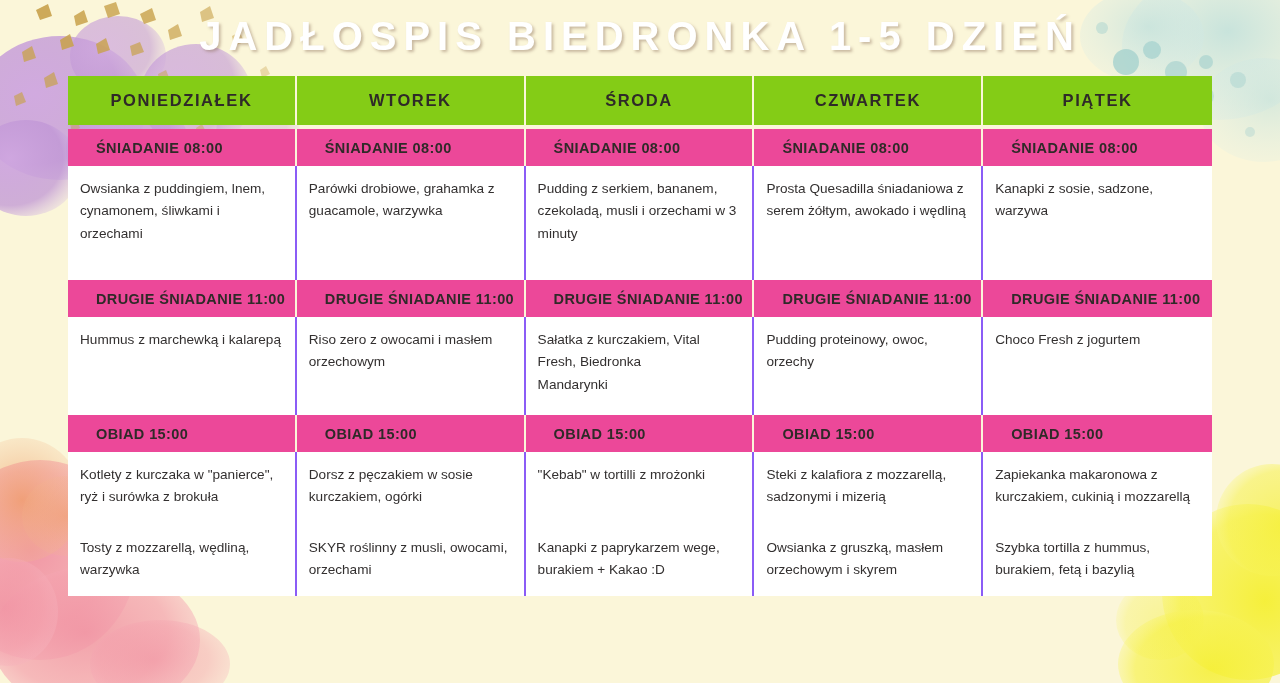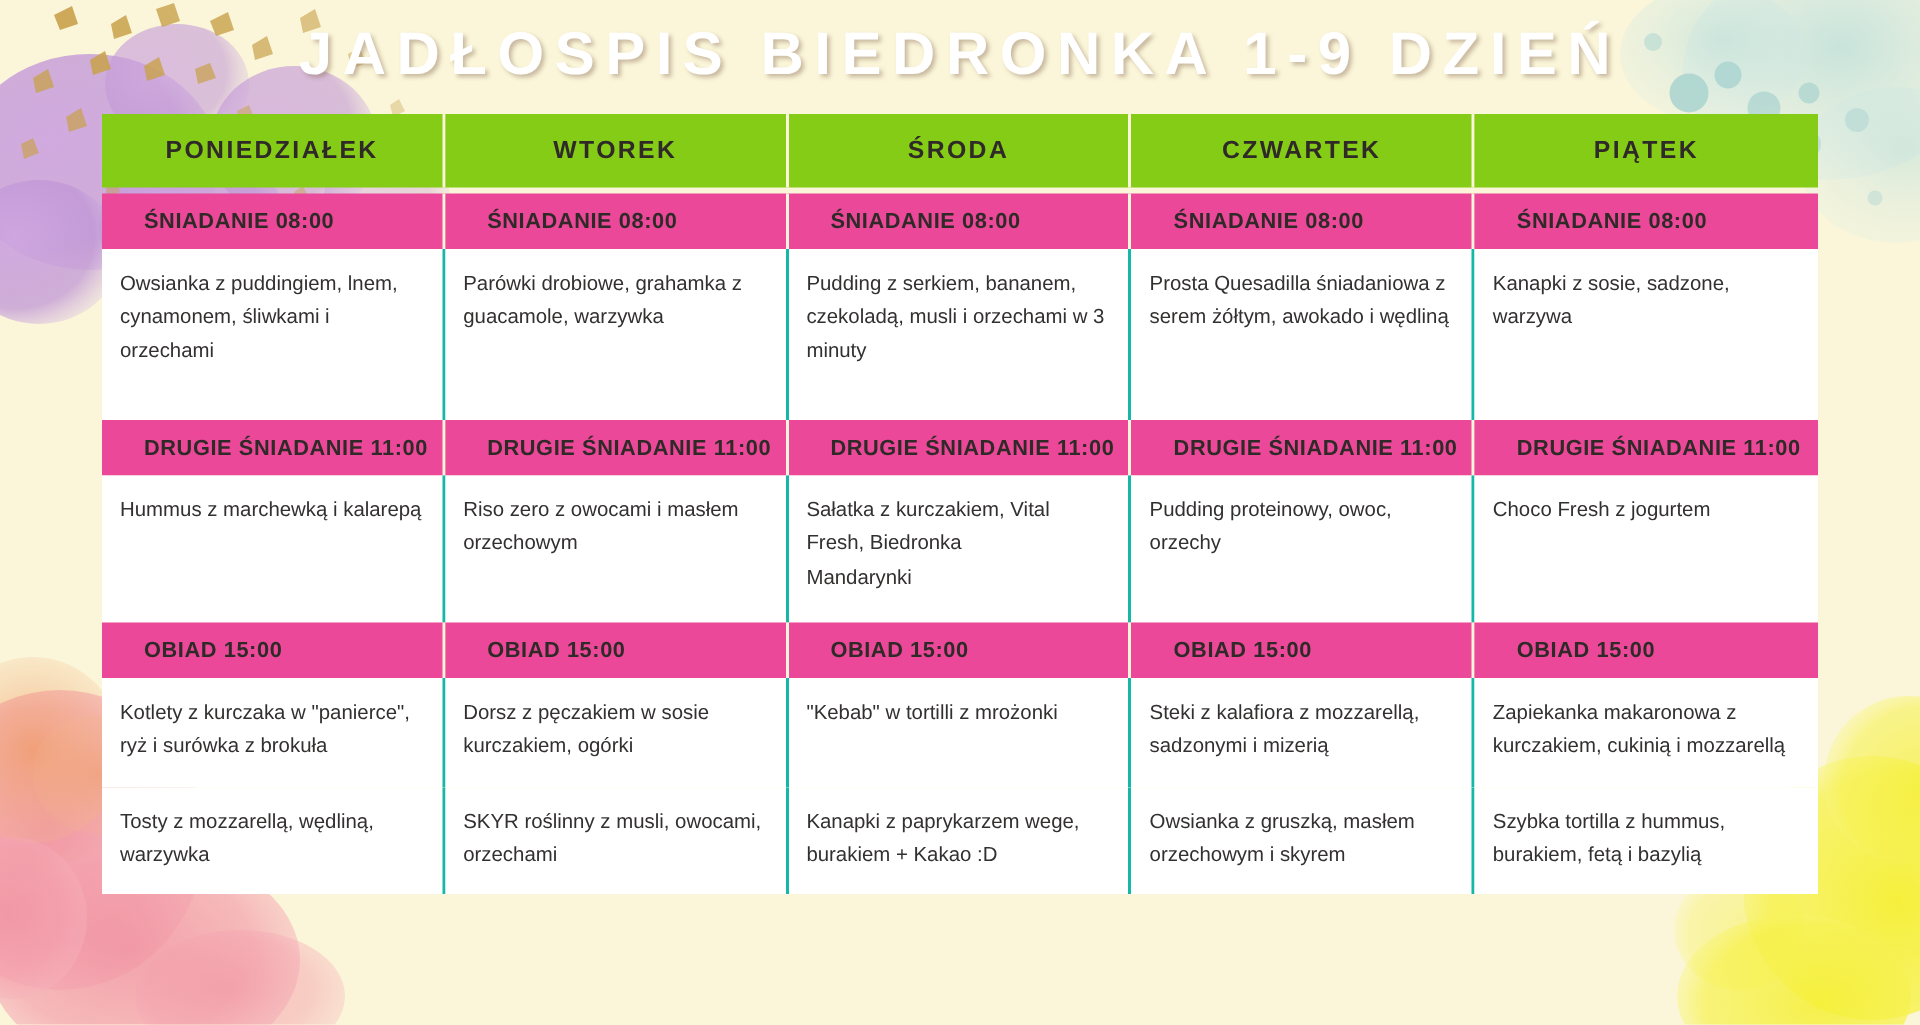--- a/index.html
+++ b/index.html
@@ -89,21 +89,21 @@
   }
   td.meal-label:last-child { border-right: none; }
 
   td.meal-body {
     background: #ffffff;
     color: #333030;
     font-size: 13.6px;
     line-height: 1.65;
     padding: 12px 12px 14px 12px;
     vertical-align: top;
-    border-right: 2px solid #14b8a6;
+    border-right: 2px solid #8b5cf6;
     font-family: "Liberation Sans", sans-serif;
   }
   td.meal-body:last-child { border-right: none; }
 
   tr.spacer-row td {
     height: 4px;
     padding: 0;
     background: transparent;
     border: none;
   }
@@ -202,21 +202,21 @@
 
   <g>
     <ellipse cx="1248" cy="592" rx="86" ry="88" fill="url(#gYellow)"></ellipse>
     <ellipse cx="1196" cy="664" rx="78" ry="54" fill="url(#gYellow)" opacity="0.9"></ellipse>
     <ellipse cx="1272" cy="520" rx="56" ry="56" fill="url(#gYellow)" opacity="0.75"></ellipse>
     <ellipse cx="1160" cy="620" rx="44" ry="40" fill="url(#gYellow)" opacity="0.45"></ellipse>
   </g>
 </svg>
 
 <div id="title-bar">
-  <div id="page-title">JADŁOSPIS BIEDRONKA 1-9 DZIEŃ</div>
+  <div id="page-title">JADŁOSPIS BIEDRONKA 1-5 DZIEŃ</div>
 </div>
 
 <table id="menu-table">
   <colgroup>
     <col>
       <col>
       <col>
       <col>
       <col>
   </colgroup>

